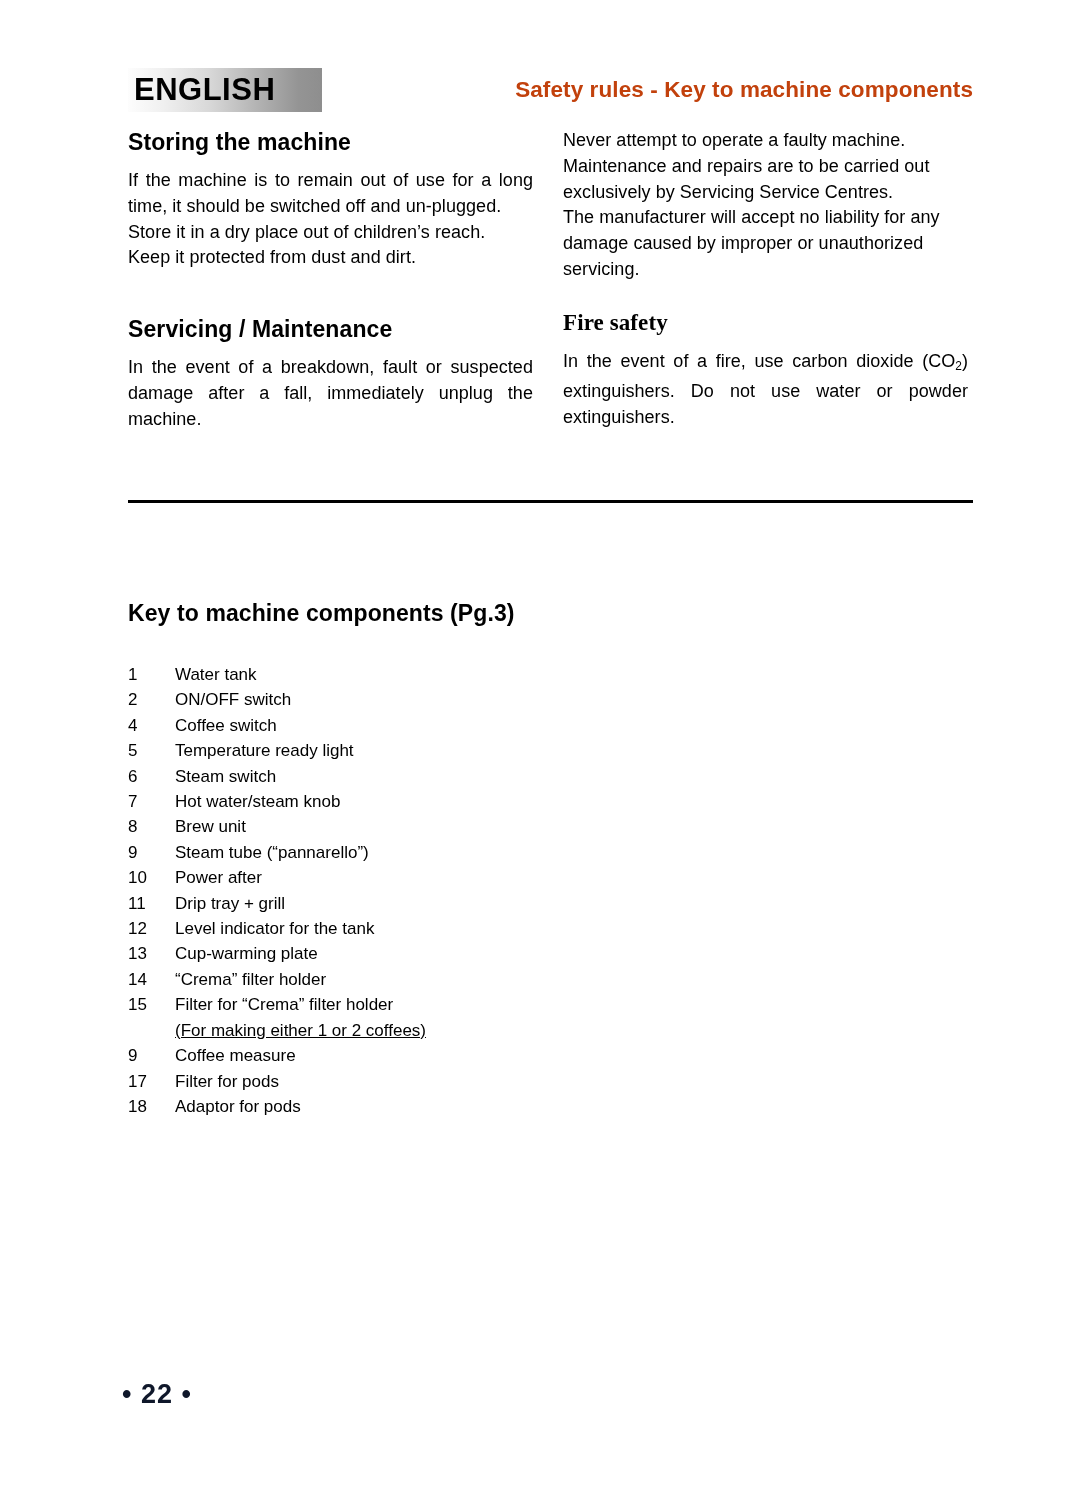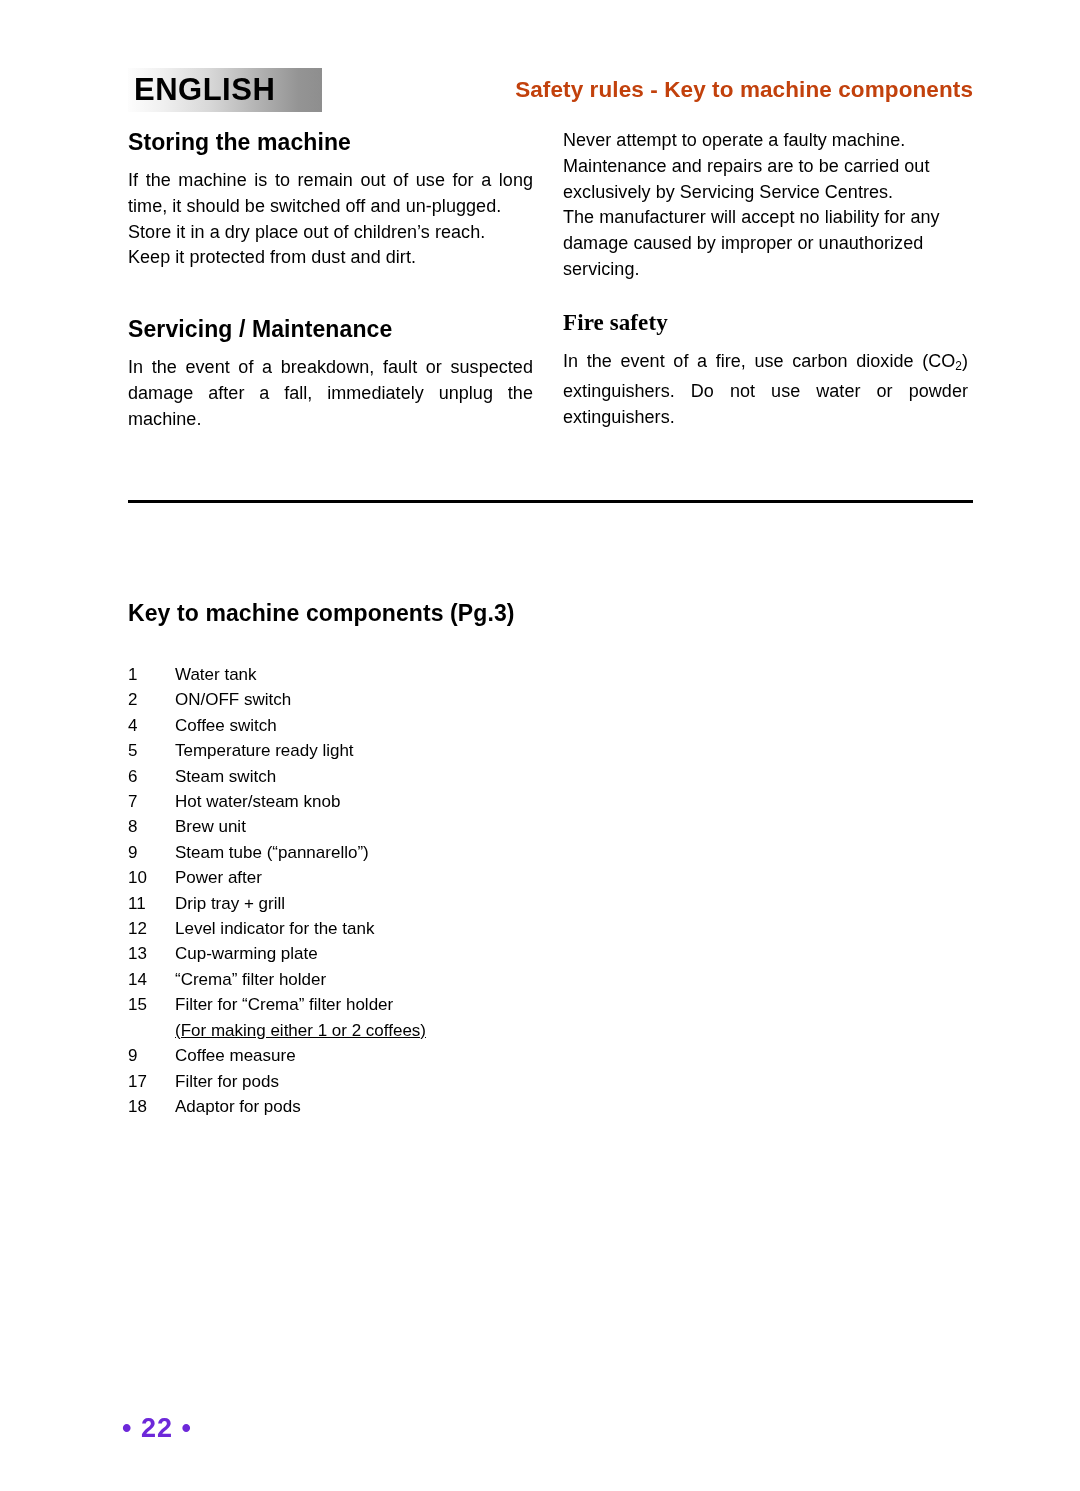--- a/index.html
+++ b/index.html
@@ -147,22 +147,21 @@
 
   
   .footer {
     position: absolute;
     left: 122px;
     top: 1378px;
     font-size: 27px;
     font-weight: bold;
     letter-spacing: 1px;
     line-height: 32px;
-    color: #6d28d9;
-    margin-top: 34px;
+    color: #0f172a;
   }
 </style>
 </head>
 <body>
 
 <div class="page">
 
   <div class="header">
     <div class="lang-tab">
       <span class="lang-tab-label">ENGLISH</span>

